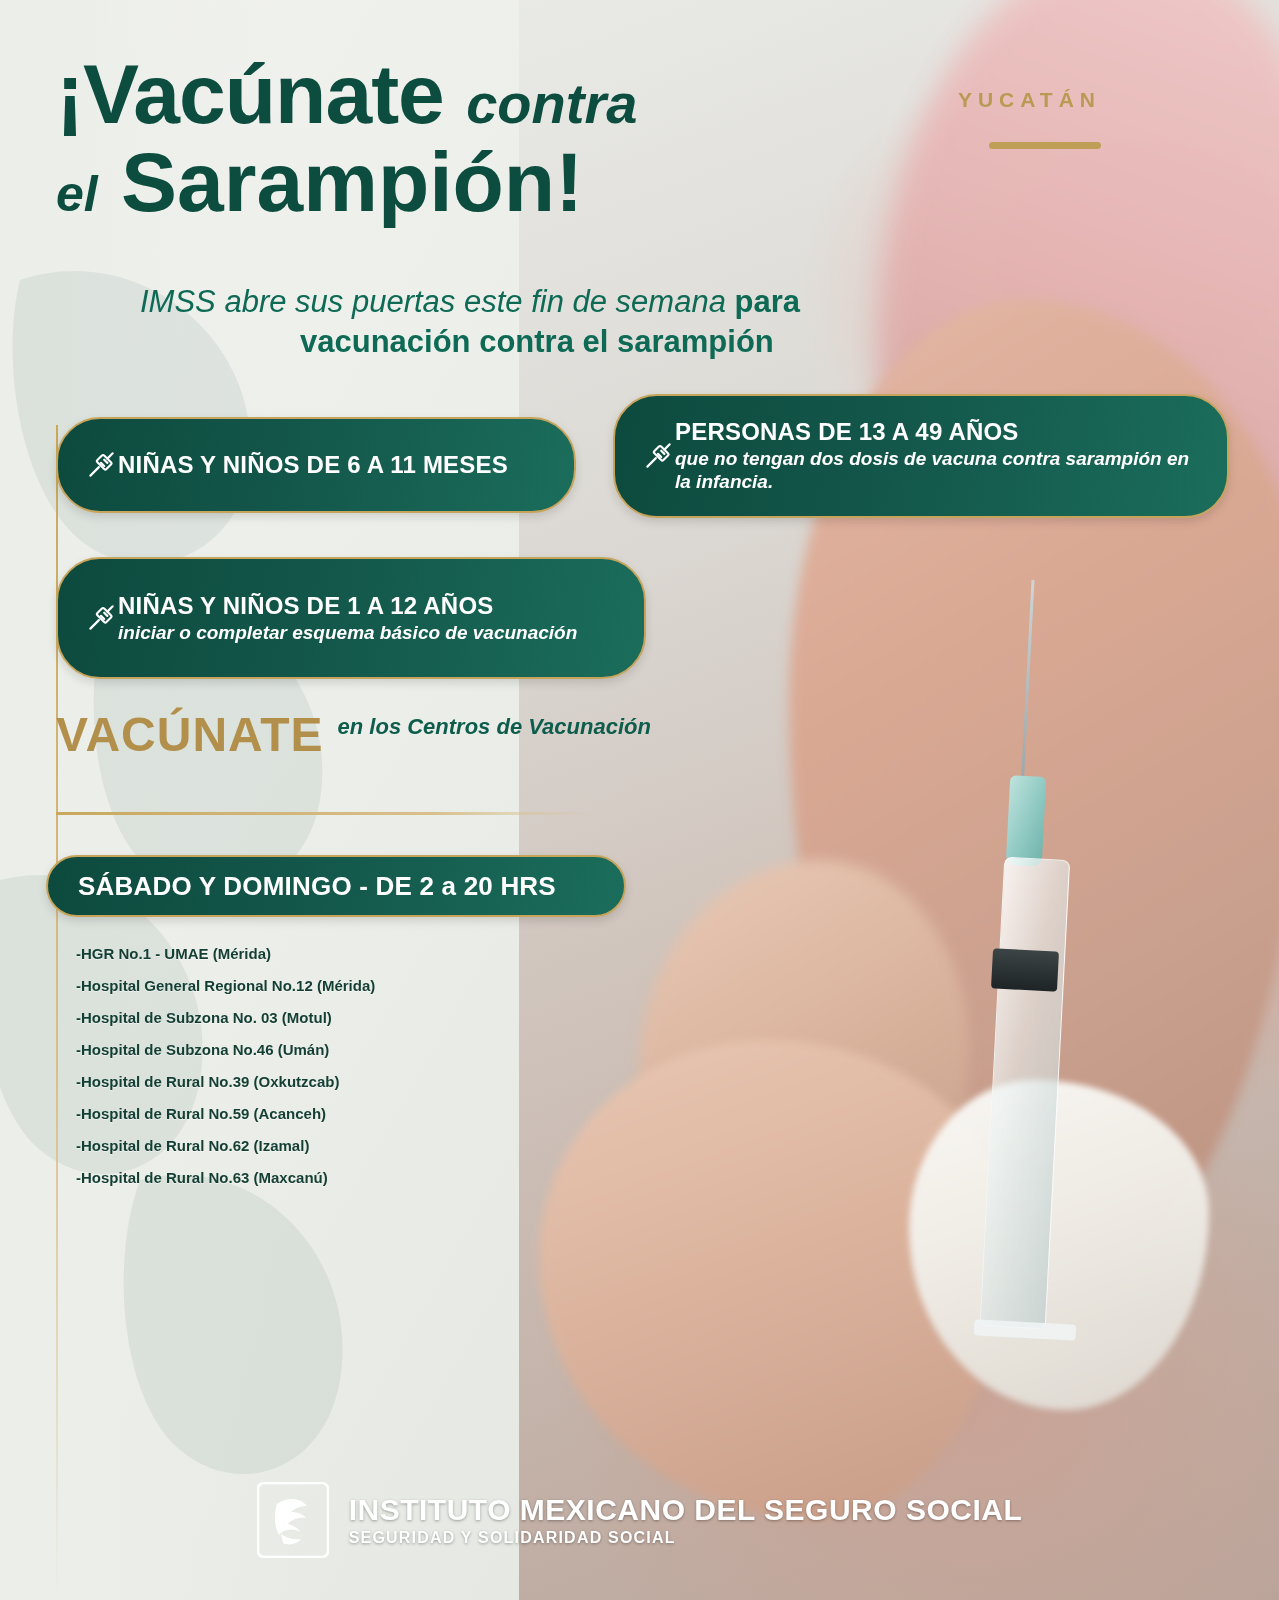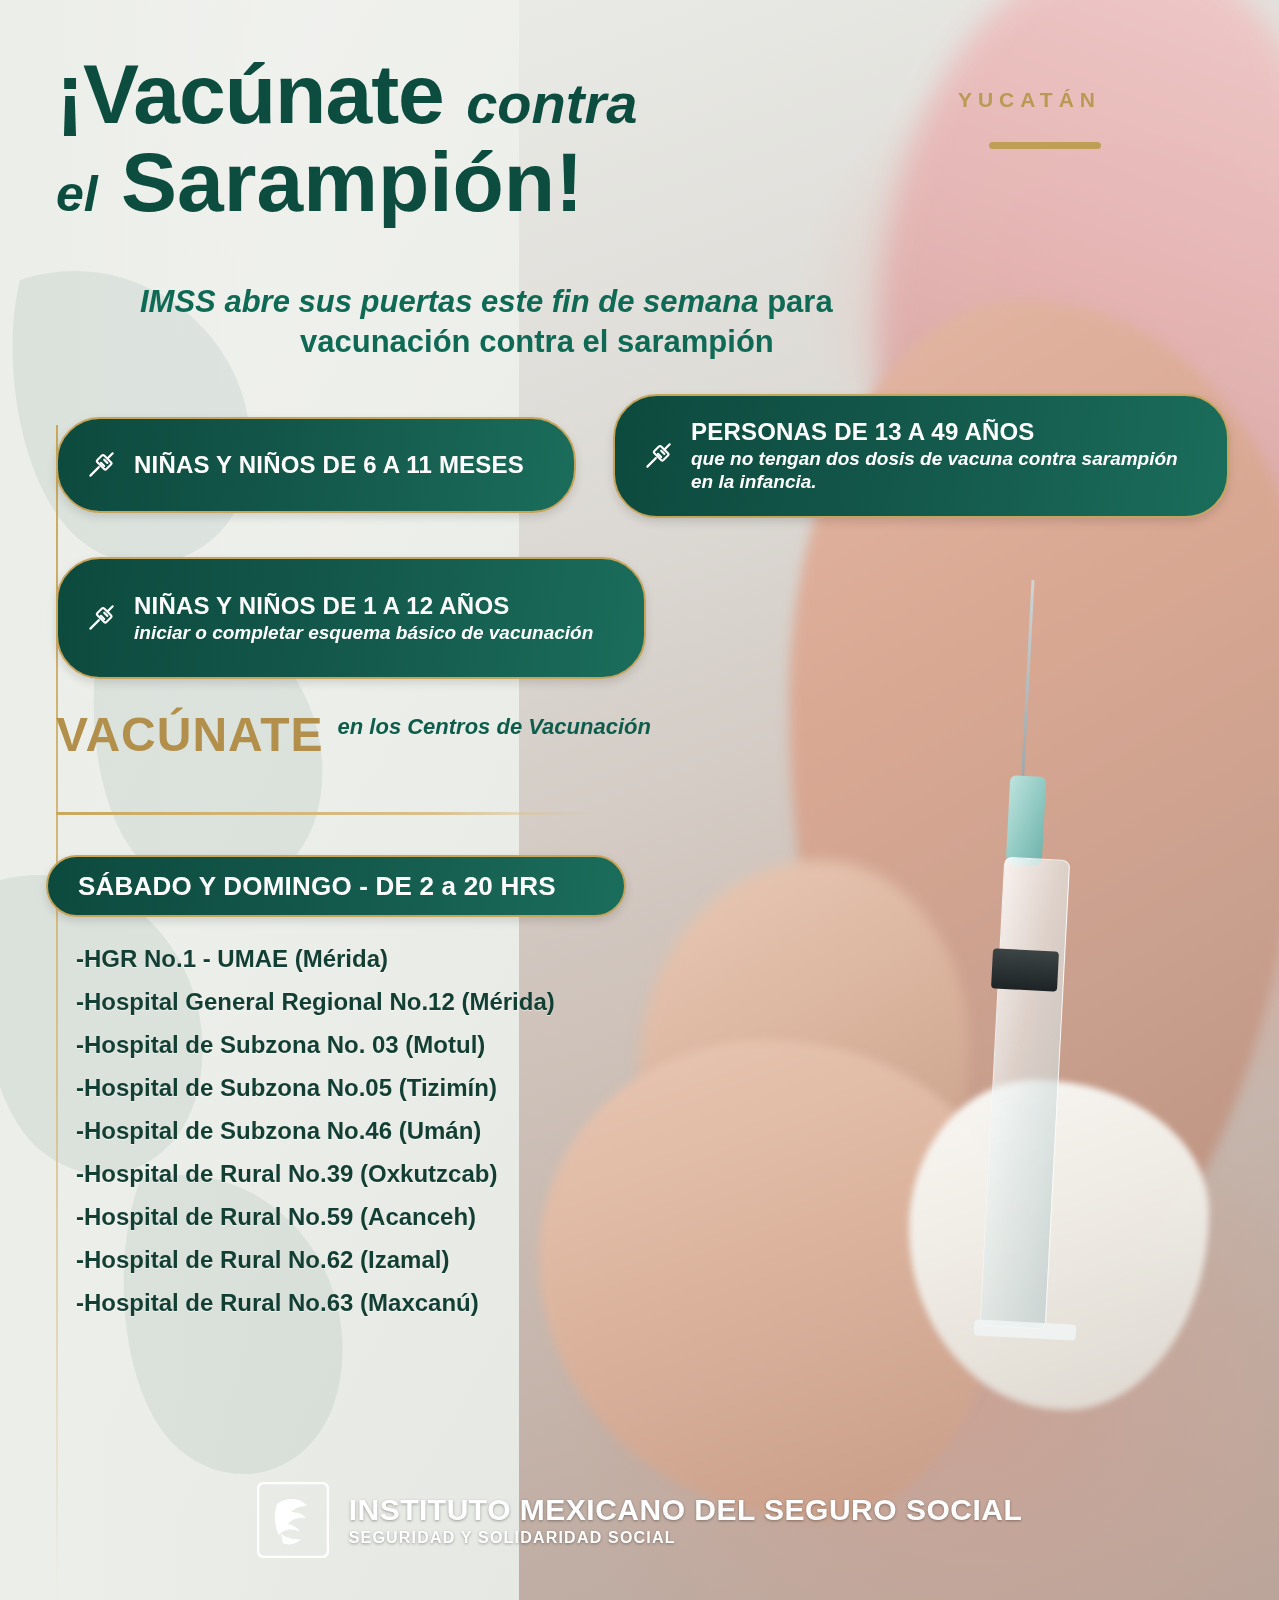--- a/index.html
+++ b/index.html
@@ -162,32 +162,32 @@
     letter-spacing: -1px;
   }
   .title-l1 .thin { font-size: 56px; font-weight: 600; font-style: italic; letter-spacing: 0; }
   .title-l2 { margin-top: 4px; font-size: 84px; font-weight: 800; color: #0c4d3f; line-height: 1.0; }
   .title-l2 .thin { font-size: 50px; font-weight: 600; font-style: italic; }
 
   .subtitle {
     position: absolute; left: 140px; top: 282px; width: 1000px;
     color: #0e6a55; font-size: 31px; line-height: 1.28; text-align: left;
   }
-  .subtitle b { font-weight: 700; font-style: italic; }
+  .subtitle b { font-weight: 400; font-style: italic; }
   .subtitle span.reg { font-weight: 600; }
   .subtitle .l2 { display: block; padding-left: 160px; font-weight: 700; }
 
   
   .pill {
     position: absolute;
     background: linear-gradient(100deg, #0d4a3e 0%, #13574a 45%, #1b6d5b 100%);
     border: 2px solid #c6a45c;
     border-radius: 44px;
     color: #fff;
-    display: flex; align-items: center; gap: 16px;
+    display: flex; align-items: center; 
     padding: 0 26px;
     box-shadow: 0 4px 10px rgba(0,0,0,.13);
   }
   .pill .syr-icon { flex: 0 0 auto; width: 34px; height: 34px; }
   .pill-txt { display: flex; flex-direction: column; justify-content: center; }
   .pill-main { font-size: 24px; font-weight: 800; letter-spacing: .2px; }
   .pill-sub { font-size: 19px; font-style: italic; font-weight: 600; line-height: 1.2; margin-top: 2px; }
 
   #pill-1 { left: 56px; top: 417px; width: 520px; height: 96px; }
   #pill-2 { left: 613px; top: 394px; width: 616px; height: 124px; }
@@ -204,21 +204,21 @@
 
   #pill-4 {
     left: 46px; top: 855px; width: 580px; height: 62px;
     border-radius: 34px; padding: 0 30px;
   }
   #pill-4 .pill-main { font-size: 26px; }
 
   .centers { position: absolute; left: 76px; top: 945px; width: 520px; }
   .centers li {
     list-style: none;
-    font-size: 24px; font-weight: 700; color: #123e33;
+    font-size: 15px; font-weight: 700; color: #123e33;
     margin-bottom: 15px;
     text-shadow: 0 1px 0 rgba(255,255,255,.5);
   }
 
   
   .footer { position: absolute; left: 0; right: 0; bottom: 42px; display: flex; justify-content: center; align-items: center; gap: 20px; }
   .logo-mark { width: 72px; height: 76px; }
   .logo-text { color: #ffffff; text-shadow: 0 1px 3px rgba(0,0,0,.35); }
   .logo-main { font-size: 30px; font-weight: 700; letter-spacing: .5px; }
   .logo-sub { font-size: 16px; font-weight: 700; letter-spacing: 1.2px; margin-top: 2px; }
@@ -334,21 +334,20 @@
     <div class="pill" id="pill-4">
       <div class="pill-txt">
         <div class="pill-main">SÁBADO Y DOMINGO - DE 2 a 20 HRS</div>
       </div>
     </div>
 
     <ul class="centers">
       <li>-HGR No.1 - UMAE (Mérida)</li>
       <li>-Hospital General Regional No.12 (Mérida)</li>
       <li>-Hospital de Subzona No. 03 (Motul)</li>
-      <li>-Hospital de Subzona No.05 (Tizimín)</li>
       <li>-Hospital de Subzona No.46 (Umán)</li>
       <li>-Hospital de Rural No.39 (Oxkutzcab)</li>
       <li>-Hospital de Rural No.59 (Acanceh)</li>
       <li>-Hospital de Rural No.62 (Izamal)</li>
       <li>-Hospital de Rural No.63 (Maxcanú)</li>
     </ul>
 
     <div class="footer">
       <svg class="logo-mark" viewBox="0 0 72 76">
         <rect x="1" y="1" width="70" height="74" rx="6" fill="none" stroke="#ffffff" stroke-width="2.5"></rect>

